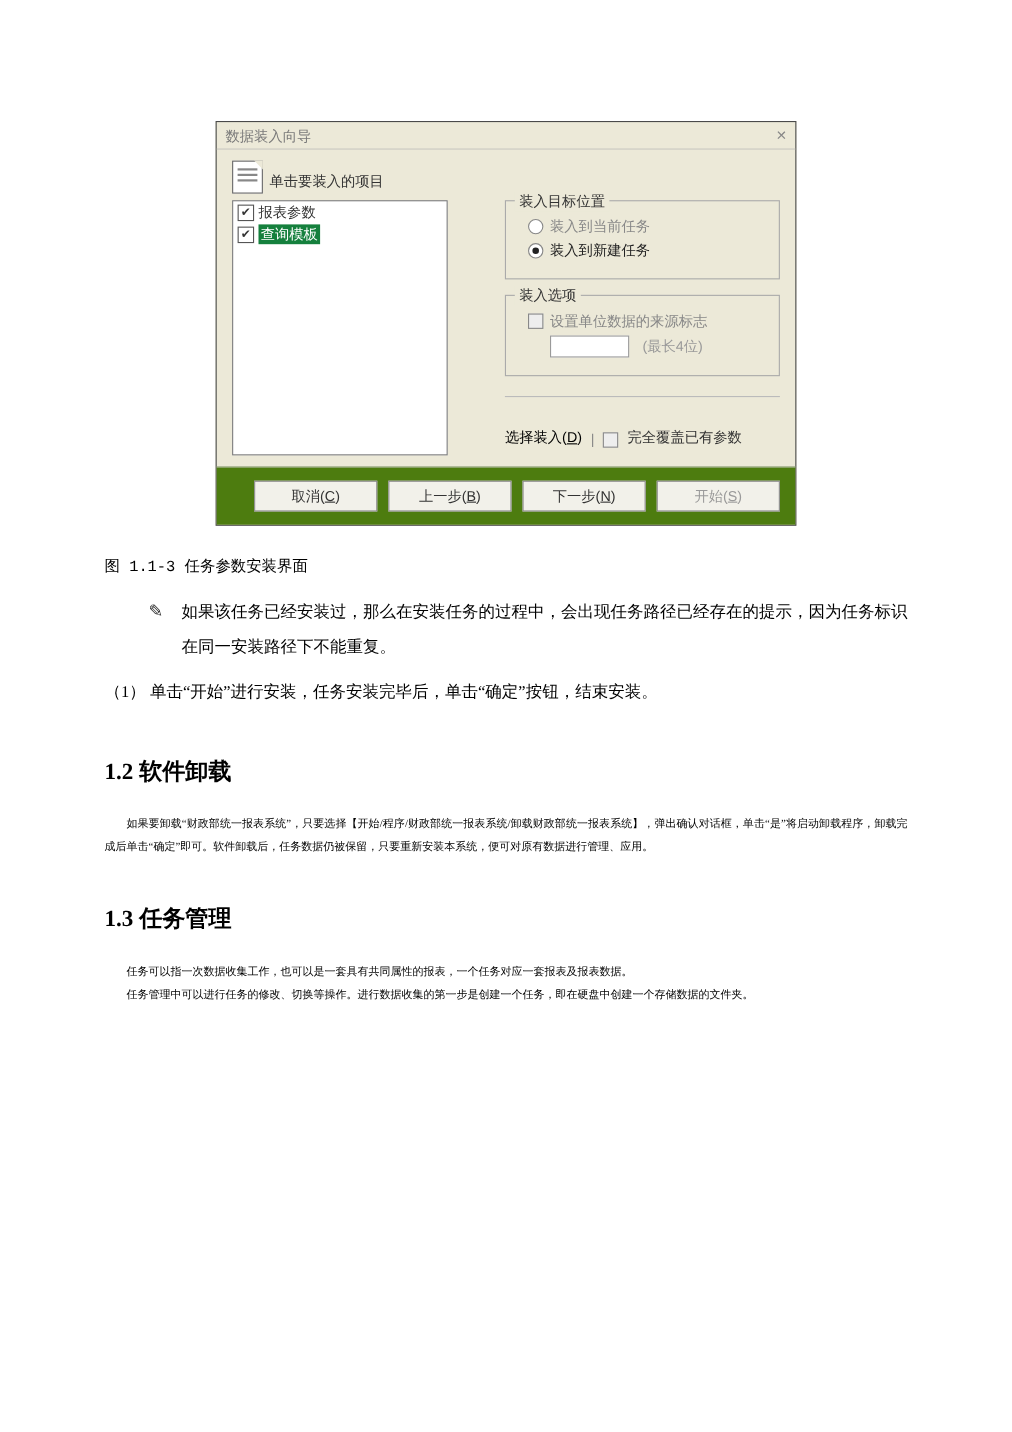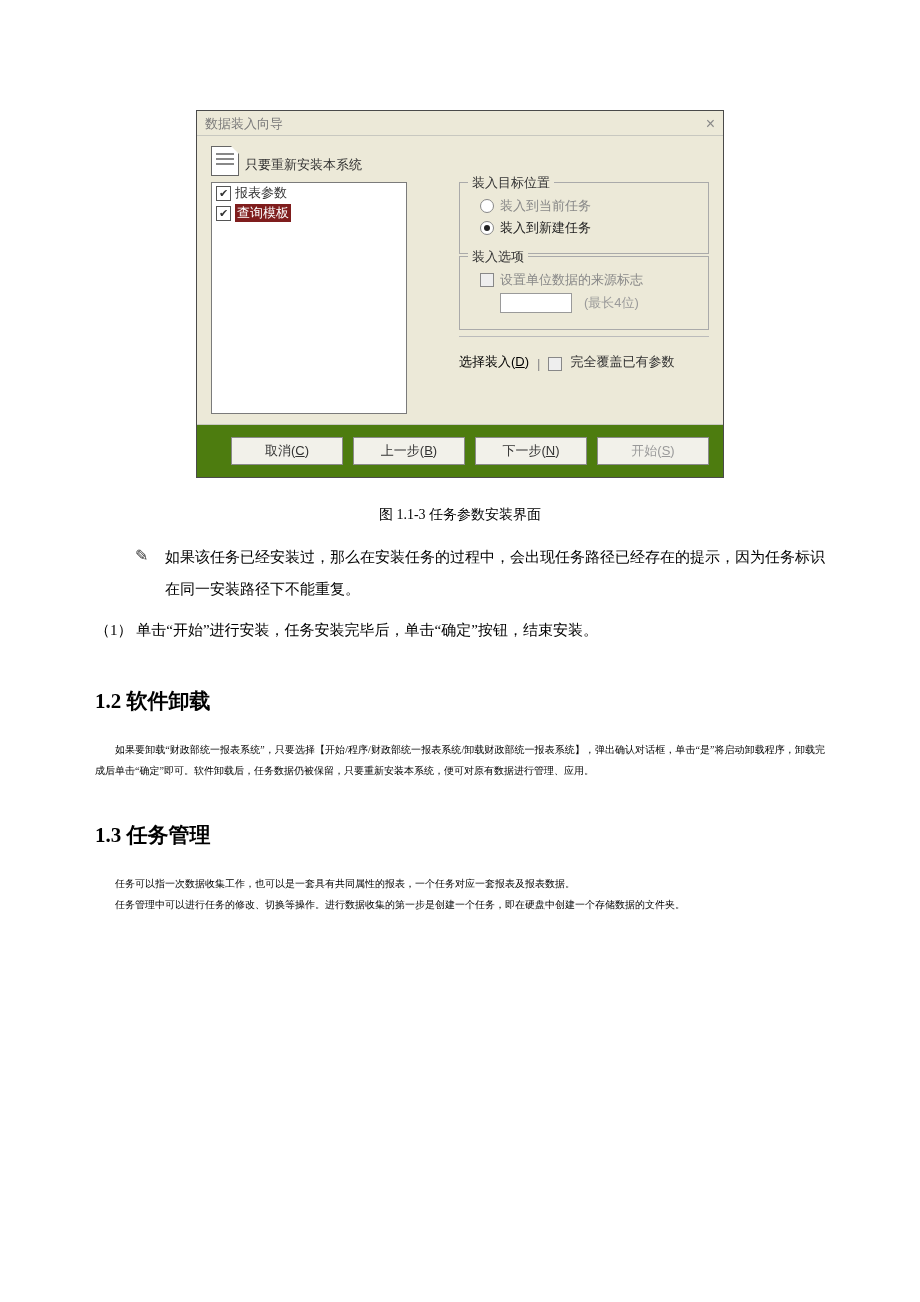--- a/index.html
+++ b/index.html
@@ -74,24 +74,24 @@
     position: relative;
   }
   .list-item {
     display:flex; align-items:center; gap:4px;
     padding: 1px 4px;
   }
   .cbx {
     width:13px; height:13px; border:1px solid #555; background:#fff; display:inline-flex; align-items:center; justify-content:center;
     font-size:11px; line-height:1;
   }
-  .sel { background:#7f1d1d; color:#fff; padding:0 2px; }
+  .sel { background:#15803d; color:#fff; padding:0 2px; }
   .right-col {
     width: 250px;
-    display:flex; flex-direction:column; gap:2px;margin-left:42px;
+    display:flex; flex-direction:column; gap:14px;margin-left:42px;
   }
   .fieldset {
     border: 1px solid #aaa;
     padding: 10px 10px 12px 10px;
     position: relative;
   }
   .legend {
     position:absolute; top:-9px; left:8px; background:#ECE9D8; padding:0 4px; font-size:13px; color:#333;
   }
   .radio-row, .check-row {
@@ -118,24 +118,23 @@
     border-top: 1px solid #c8c8c0;
     padding: 12px 14px;
     display:flex; justify-content:flex-end; gap:10px;
     background:#4d7c0f;
   }
   .btn {
     border:1px solid #8a8a8a; background:#f2f1ea; padding:4px 12px; font-size:13px; min-width:86px; text-align:center;
   }
   .btn.disabled { color:#9a9a9a; }
   .caption {
-    text-align:center;
     font-size: 14px;
     margin: 28px 0 18px 0;
-    font-family: Liberation Serif, serif;
+    font-family: Liberation Mono, monospace;
   }
   .para {
     font-size: 10px;
     line-height: 2.1;
     text-align: justify;
     margin: 0;
   }
   .note {
     display:flex; gap:10px;
     margin: 4px 0 10px 40px;
@@ -161,21 +160,21 @@
 
   <div class="figure-wrap">
     <div class="dialog">
       <div class="titlebar">
         <span class="titlebar-title">数据装入向导</span>
         <span class="close-x">×</span>
       </div>
       <div class="dlg-body">
         <div class="sect-head">
           <span class="doc-icon"></span>
-          <span class="sect-head-text">只要重新安装本系统</span>
+          <span class="sect-head-text">单击要装入的项目</span>
         </div>
         <div class="two-col">
           <div class="listbox">
             <div class="list-item">
               <span class="cbx">✔</span>
               <span>报表参数</span>
             </div>
             <div class="list-item">
               <span class="cbx">✔</span>
               <span class="sel">查询模板</span>

